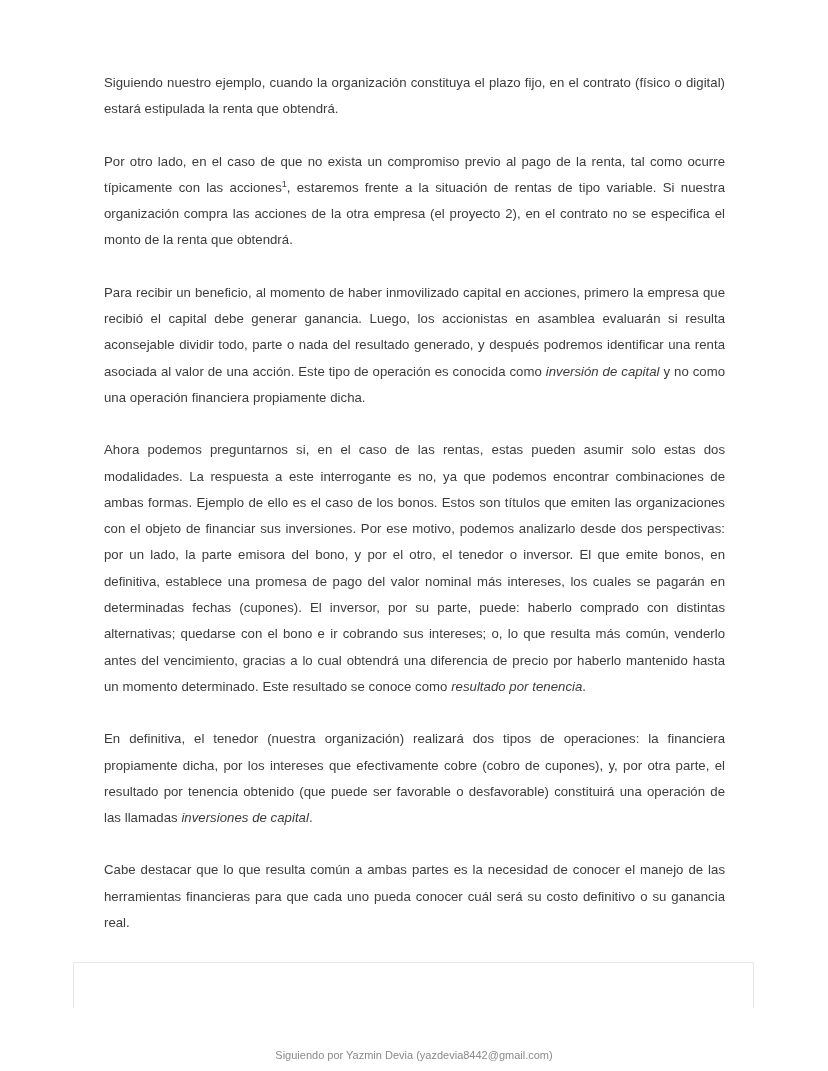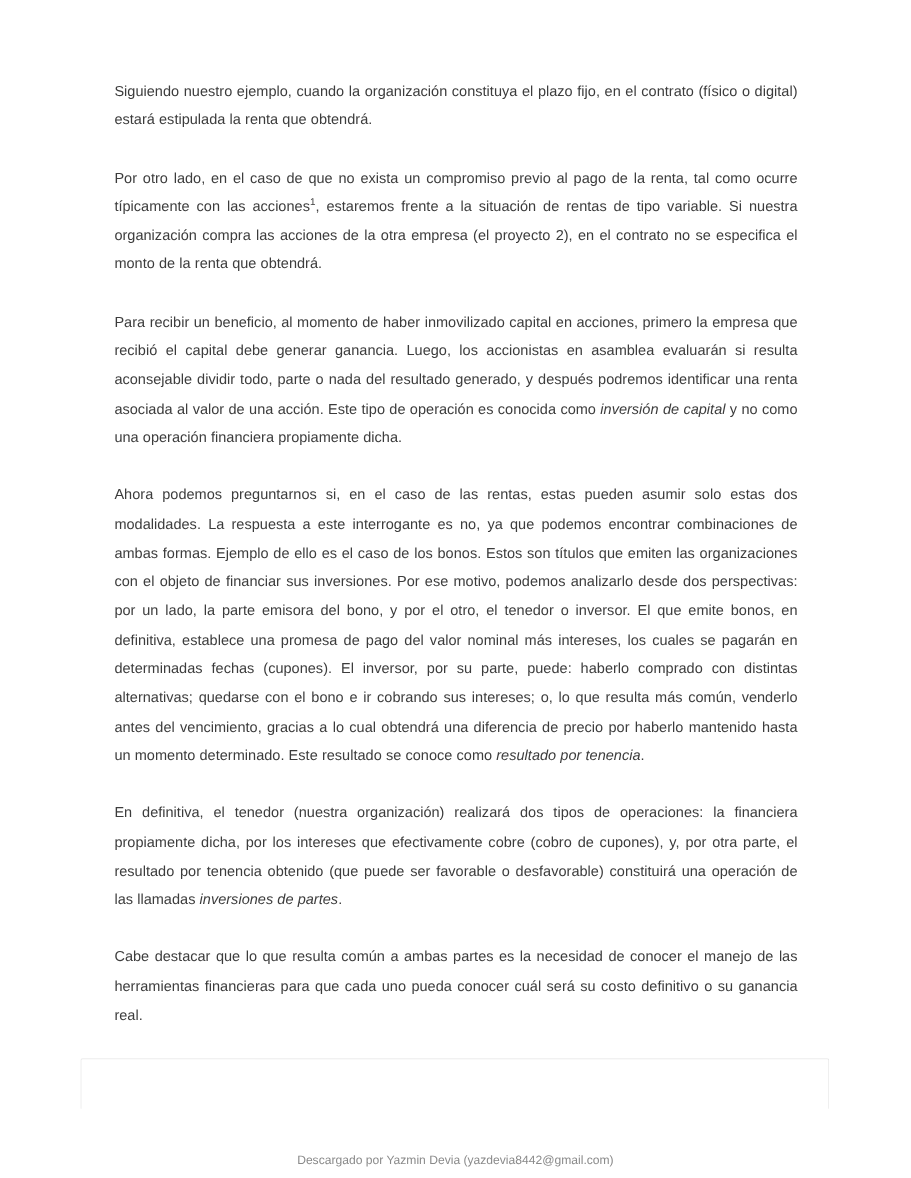--- a/index.html
+++ b/index.html
@@ -98,23 +98,23 @@
   <div class="content">
 
     <p class="para gap-a">Siguiendo nuestro ejemplo, cuando la organización constituya el plazo fijo, en el contrato (físico o digital) estará estipulada la renta que obtendrá.</p>
 
     <p class="para gap-b">Por otro lado, en el caso de que no exista un compromiso previo al pago de la renta, tal como ocurre típicamente con las acciones<sup class="fn">1</sup>, estaremos frente a la situación de rentas de tipo variable. Si nuestra organización compra las acciones de la otra empresa (el proyecto 2), en el contrato no se especifica el monto de la renta que obtendrá.</p>
 
     <p class="para gap-c">Para recibir un beneficio, al momento de haber inmovilizado capital en acciones, primero la empresa que recibió el capital debe generar ganancia. Luego, los accionistas en asamblea evaluarán si resulta aconsejable dividir todo, parte o nada del resultado generado, y después podremos identificar una renta asociada al valor de una acción. Este tipo de operación es conocida como <em class="term">inversión de capital</em> y no como una operación financiera propiamente dicha.</p>
 
     <p class="para gap-d">Ahora podemos preguntarnos si, en el caso de las rentas, estas pueden asumir solo estas dos modalidades. La respuesta a este interrogante es no, ya que podemos encontrar combinaciones de ambas formas. Ejemplo de ello es el caso de los bonos. Estos son títulos que emiten las organizaciones con el objeto de financiar sus inversiones. Por ese motivo, podemos analizarlo desde dos perspectivas: por un lado, la parte emisora del bono, y por el otro, el tenedor o inversor. El que emite bonos, en definitiva, establece una promesa de pago del valor nominal más intereses, los cuales se pagarán en determinadas fechas (cupones). El inversor, por su parte, puede: haberlo comprado con distintas alternativas; quedarse con el bono e ir cobrando sus intereses; o, lo que resulta más común, venderlo antes del vencimiento, gracias a lo cual obtendrá una diferencia de precio por haberlo mantenido hasta un momento determinado. Este resultado se conoce como <em class="term">resultado por tenencia</em>.</p>
 
-    <p class="para gap-e">En definitiva, el tenedor (nuestra organización) realizará dos tipos de operaciones: la financiera propiamente dicha, por los intereses que efectivamente cobre (cobro de cupones), y, por otra parte, el resultado por tenencia obtenido (que puede ser favorable o desfavorable) constituirá una operación de las llamadas <em class="term">inversiones de partes</em>.</p>
+    <p class="para gap-e">En definitiva, el tenedor (nuestra organización) realizará dos tipos de operaciones: la financiera propiamente dicha, por los intereses que efectivamente cobre (cobro de cupones), y, por otra parte, el resultado por tenencia obtenido (que puede ser favorable o desfavorable) constituirá una operación de las llamadas <em class="term">inversiones de capital</em>.</p>
 
     <p class="para">Cabe destacar que lo que resulta común a ambas partes es la necesidad de conocer el manejo de las herramientas financieras para que cada uno pueda conocer cuál será su costo definitivo o su ganancia real.</p>
 
   </div>
 
   <div class="callout-box"></div>
 
-  <div class="footer">Descargado por Yazmin Devia (yazdevia8442@gmail.com)</div>
+  <div class="footer">Siguiendo por Yazmin Devia (yazdevia8442@gmail.com)</div>
 
 </div>
 
 </body></html>

